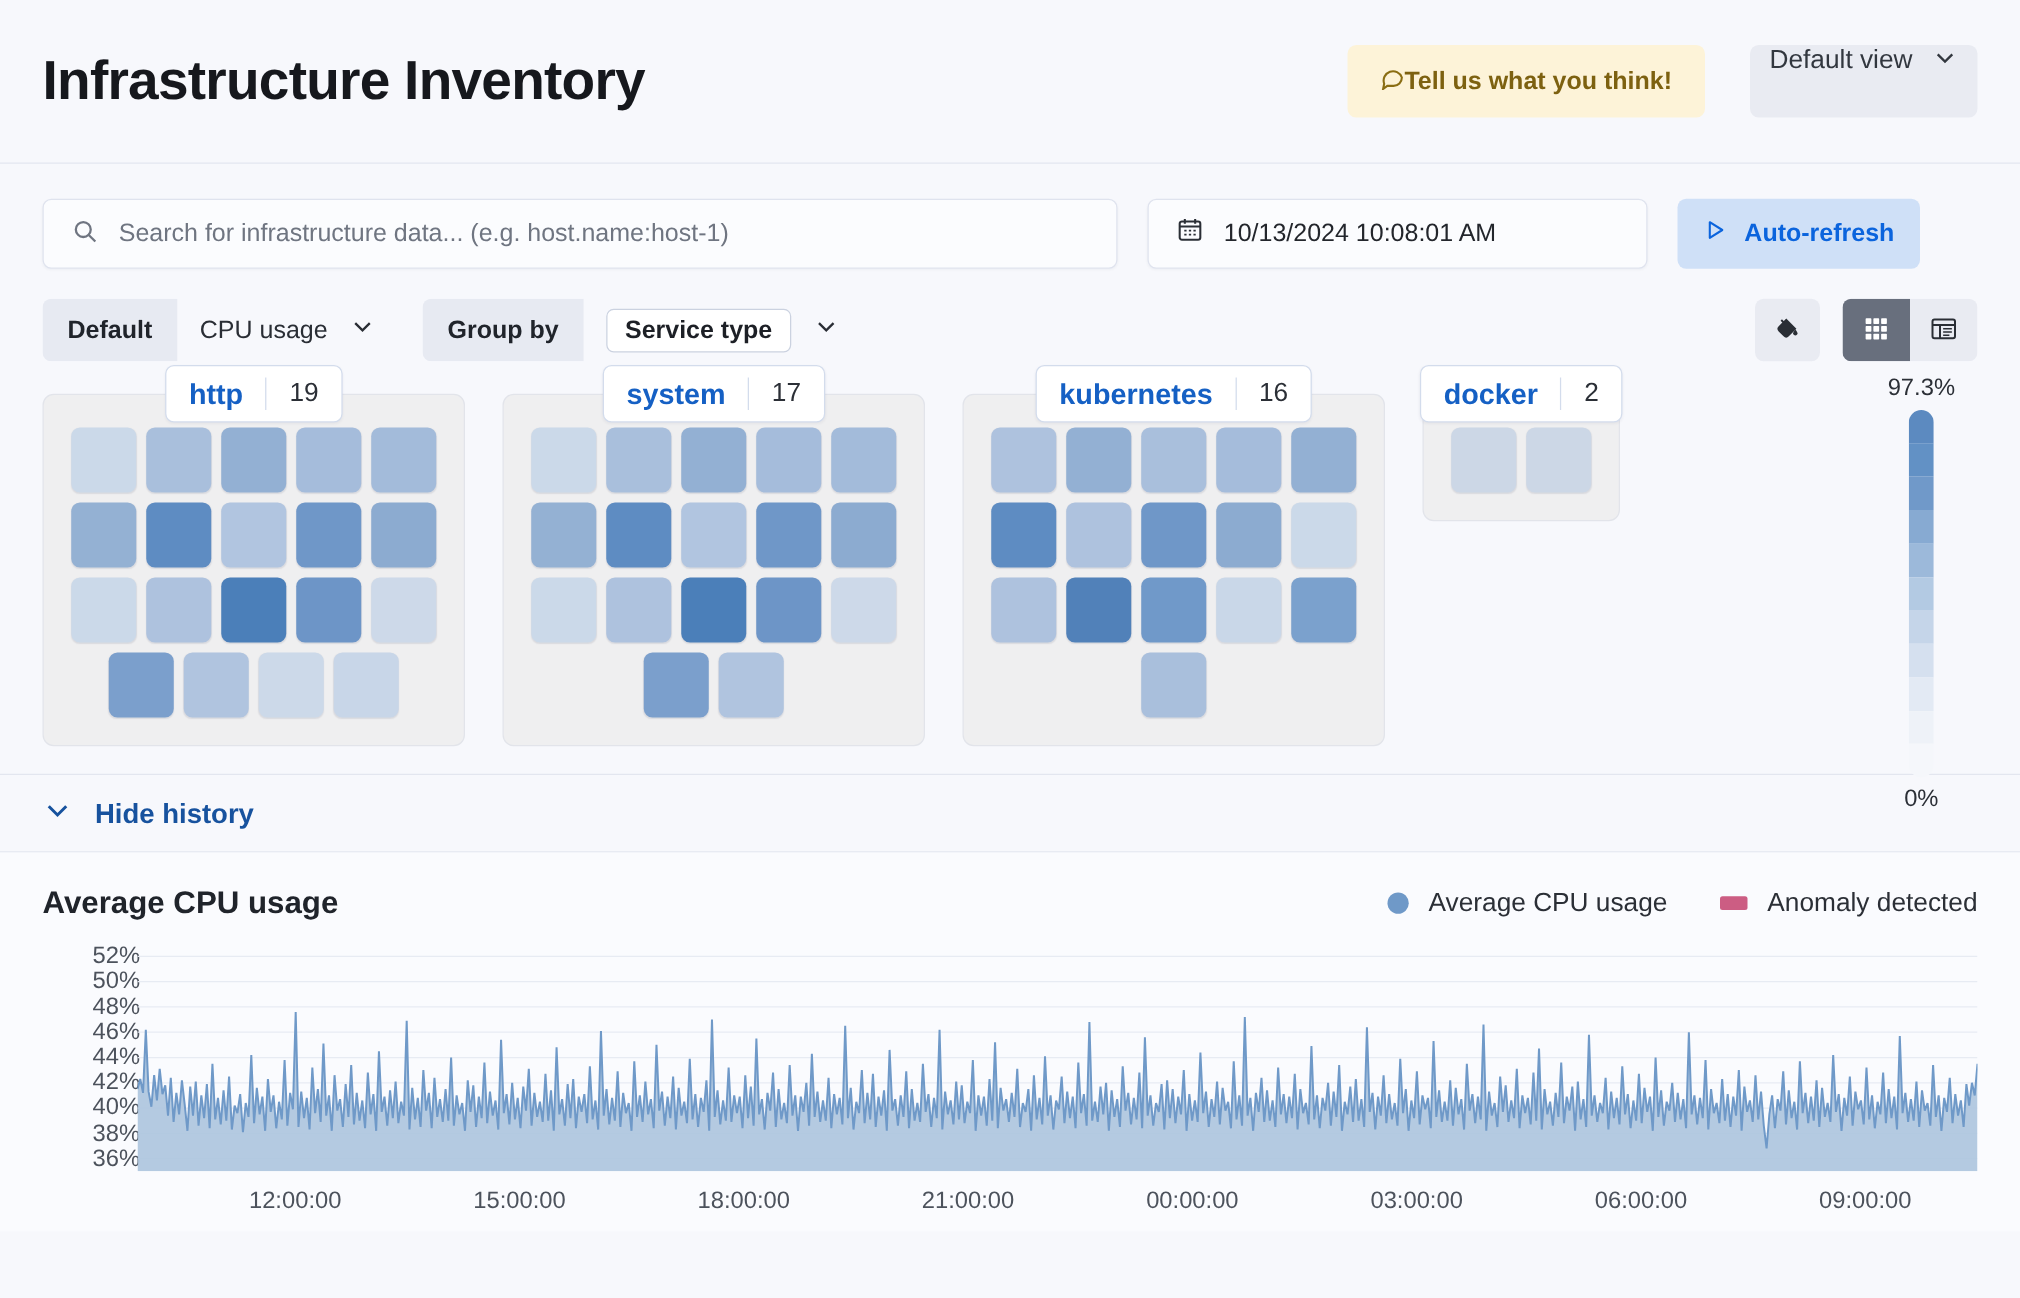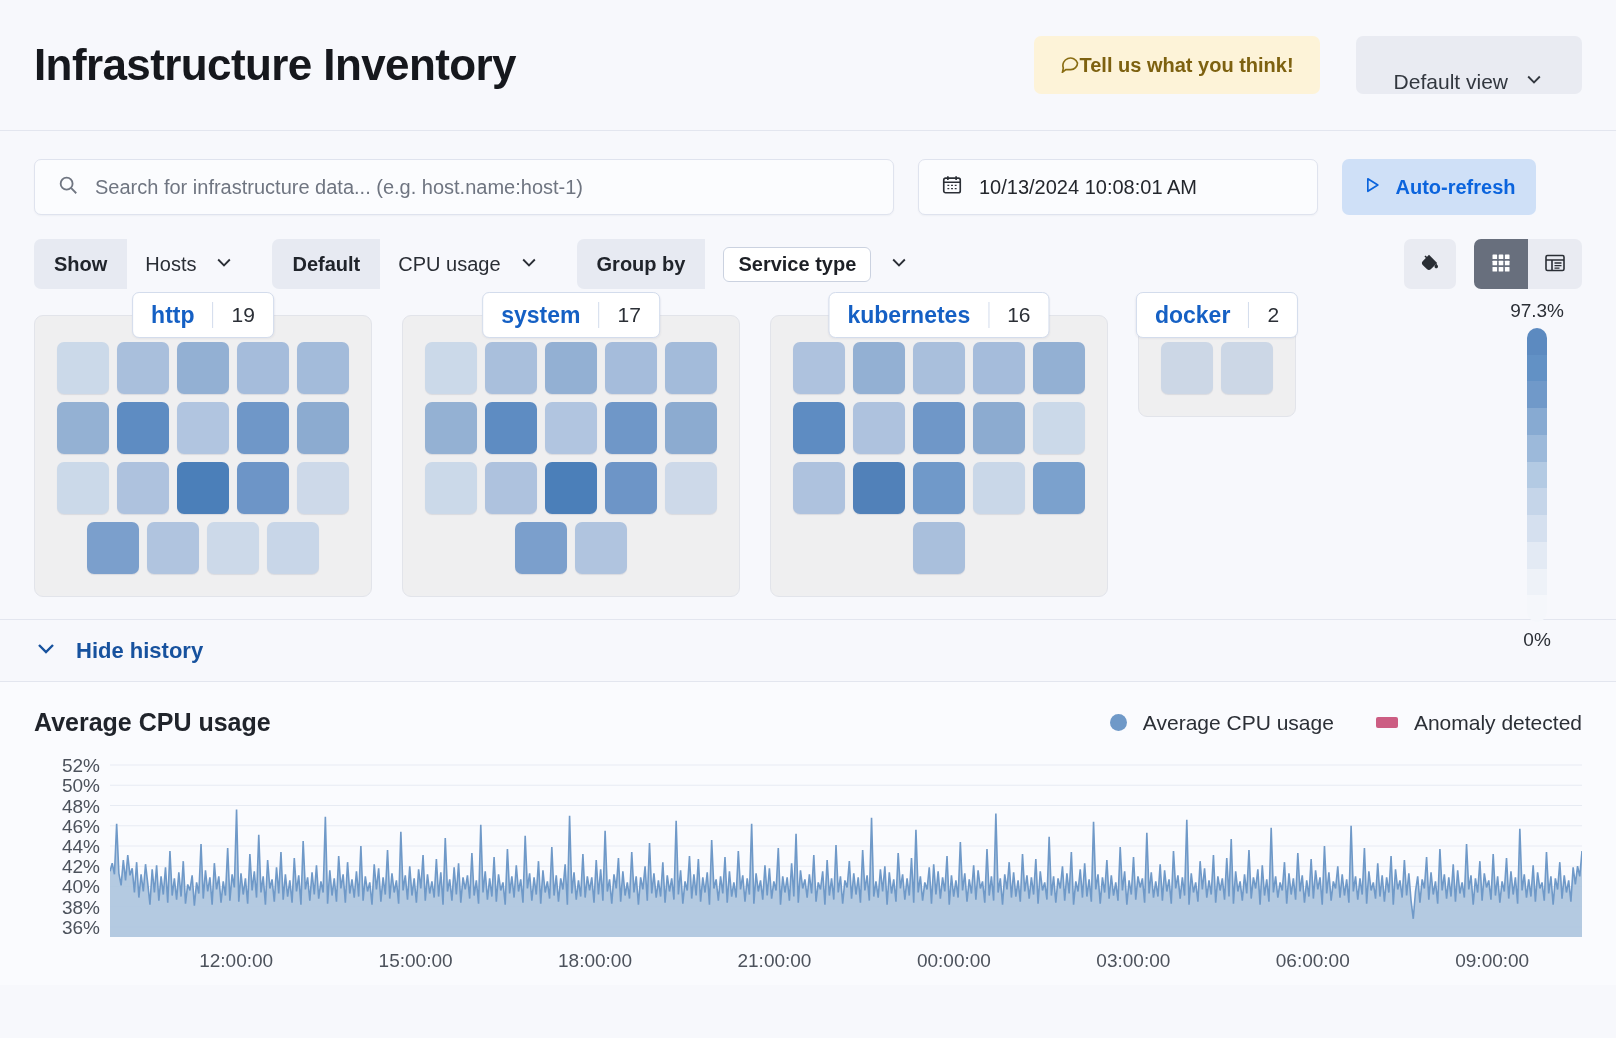--- a/index.html
+++ b/index.html
@@ -32,22 +32,22 @@
     background: #fdf3d8; color: #7d6110;
     border: none; border-radius: 7px;
     height: 58px; padding: 0 26px;
     display: flex; align-items: center; 
     font-size: 20px; font-weight: 700; cursor: pointer;
   }
   .feedback-btn svg { width: 20px; height: 20px; }
   .view-btn {
     background: #e9ebf2; color: #32373f;
     border: none; border-radius: 7px;
-    height: 58px; padding: 0 38px;
-    display: flex; align-items: flex-end; gap: 16px;
+    height: 58px; padding: 0 16px;
+    display: flex; align-items: flex-start; gap: 16px;
     font-size: 21px; font-weight: 400; cursor: pointer;
   }
 
   
   .toolbar { padding: 28px 34px 0 34px; }
   .search-row { display: flex; align-items: center; gap: 24px; }
   .search-box {
     flex: 0 0 860px; height: 56px;
     background: #fbfcfe;
     border: 1px solid #dfe3ee;
@@ -191,21 +191,21 @@
   .chart-panel { padding: 26px 34px 0 34px; background: #fafbfe; }
   .chart-head { display: flex; align-items: center; }
   .chart-title { font-size: 25px; font-weight: 700; color: #20242b; }
   .chart-legend { margin-left: auto; display: flex; align-items: center; gap: 42px; }
   .lg-item { display: flex; align-items: center; gap: 16px; font-size: 21px; color: #2b2f36; }
   .lg-dot { width: 17px; height: 17px; border-radius: 50%; background: #6f99c8; }
   .lg-rect { width: 22px; height: 11px; border-radius: 2px; background: #cc5d83; }
 
   .chart-wrap { position: relative; margin-top: 18px; height: 230px; }
   .y-labels {
-    position: absolute; left: 0; top: 0; width: 66px; height: 182px;
+    position: absolute; left: 12px; top: 0; width: 66px; height: 182px;
   }
   .y-labels div {
     position: absolute; right: 0; font-size: 19px; color: #4c525c;
     transform: translateY(-50%); line-height: 1;
   }
   .plot {
     position: absolute; left: 76px; right: 0; top: 0; height: 182px;
   }
   .x-labels {
     position: absolute; left: 76px; right: 0; top: 196px; height: 30px;
@@ -267,31 +267,20 @@
         <span>
           <svg width="20" height="20" viewBox="0 0 24 24" fill="none" stroke="#0b64dd" stroke-width="2" stroke-linejoin="round">
               <path d="M7 4.5l12 7.5-12 7.5z"></path>
             </svg>
         </span>
         <span>Auto-refresh</span>
       </button>
     </div>
 
     <div class="filters-row">
-      <div class="fgroup">
-        <div class="flabel">Show</div>
-        <div class="fvalue">
-          <span>Hosts</span>
-          <span>
-            <svg class="chev" viewBox="0 0 24 24" fill="none" stroke="#2a2e35" stroke-width="2.2">
-                <path d="M5 9l7 7 7-7"></path>
-              </svg>
-          </span>
-        </div>
-      </div>
 
       <div class="fgroup">
         <div class="flabel">Default</div>
         <div class="fvalue">
           <span>CPU usage</span>
           <span>
             <svg class="chev" viewBox="0 0 24 24" fill="none" stroke="#2a2e35" stroke-width="2.2">
                 <path d="M5 9l7 7 7-7"></path>
               </svg>
           </span>

